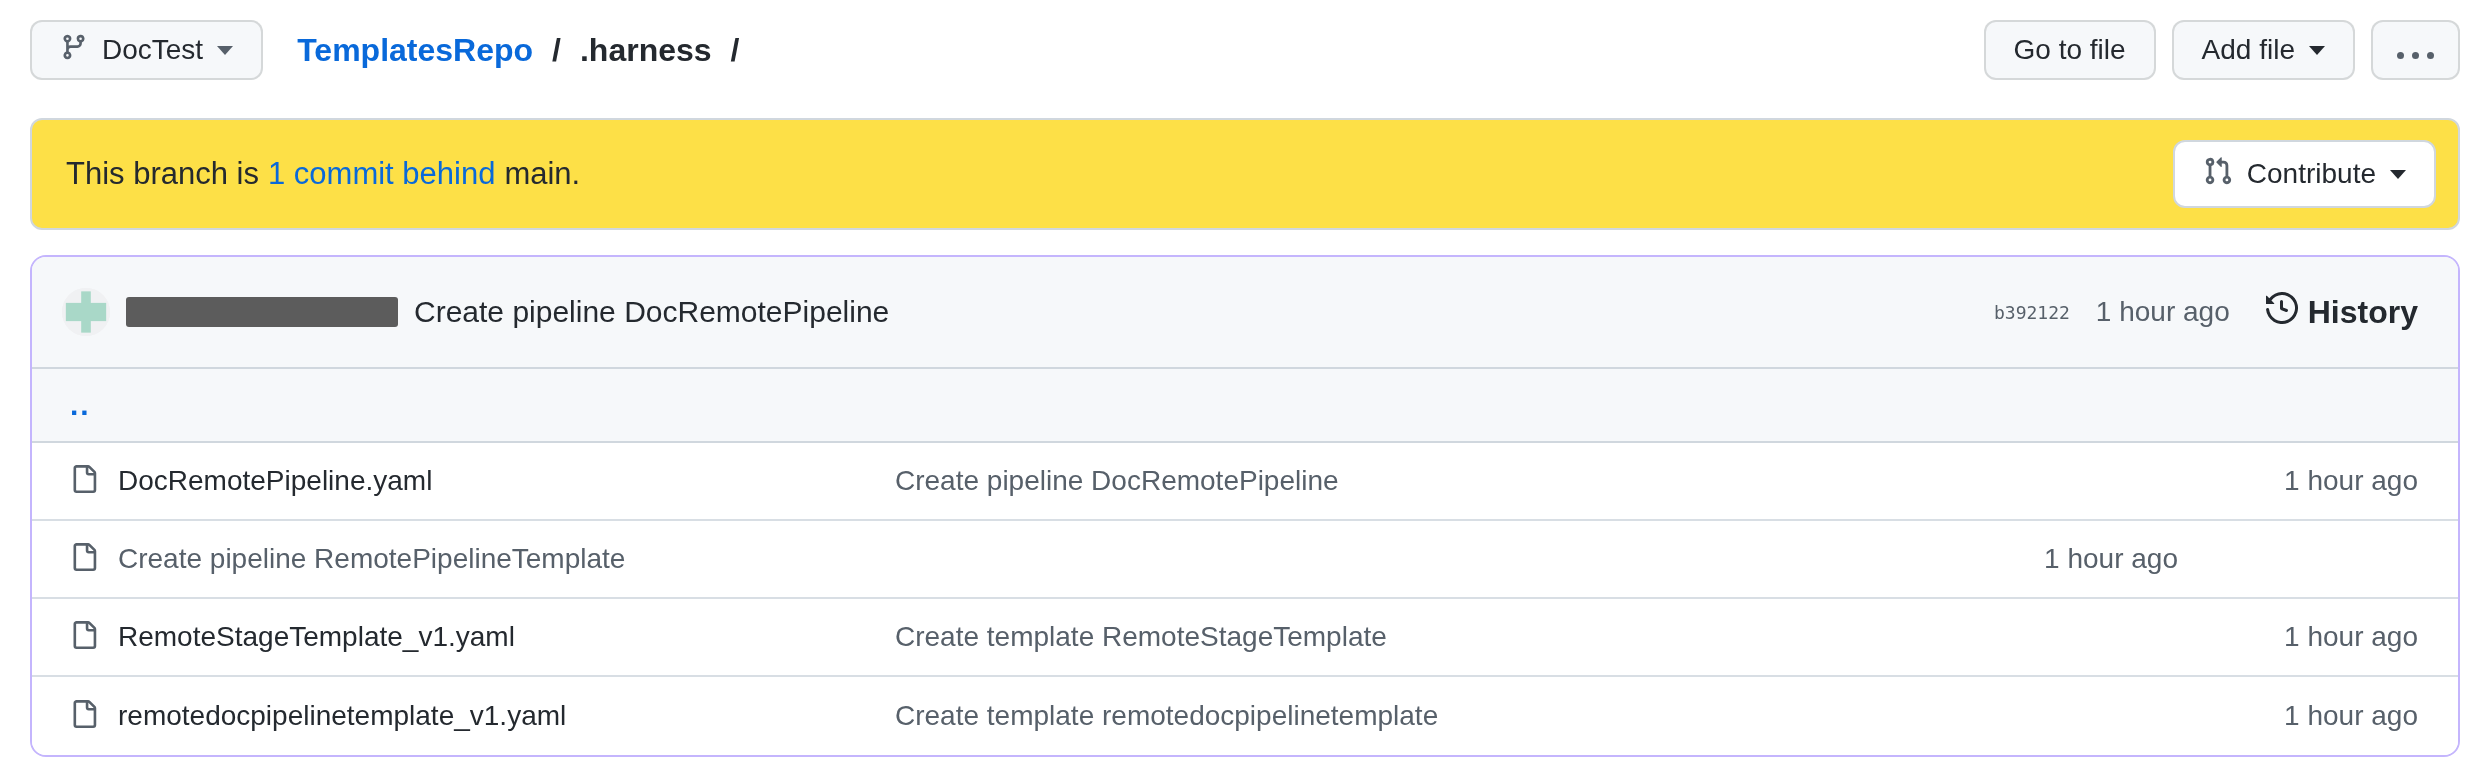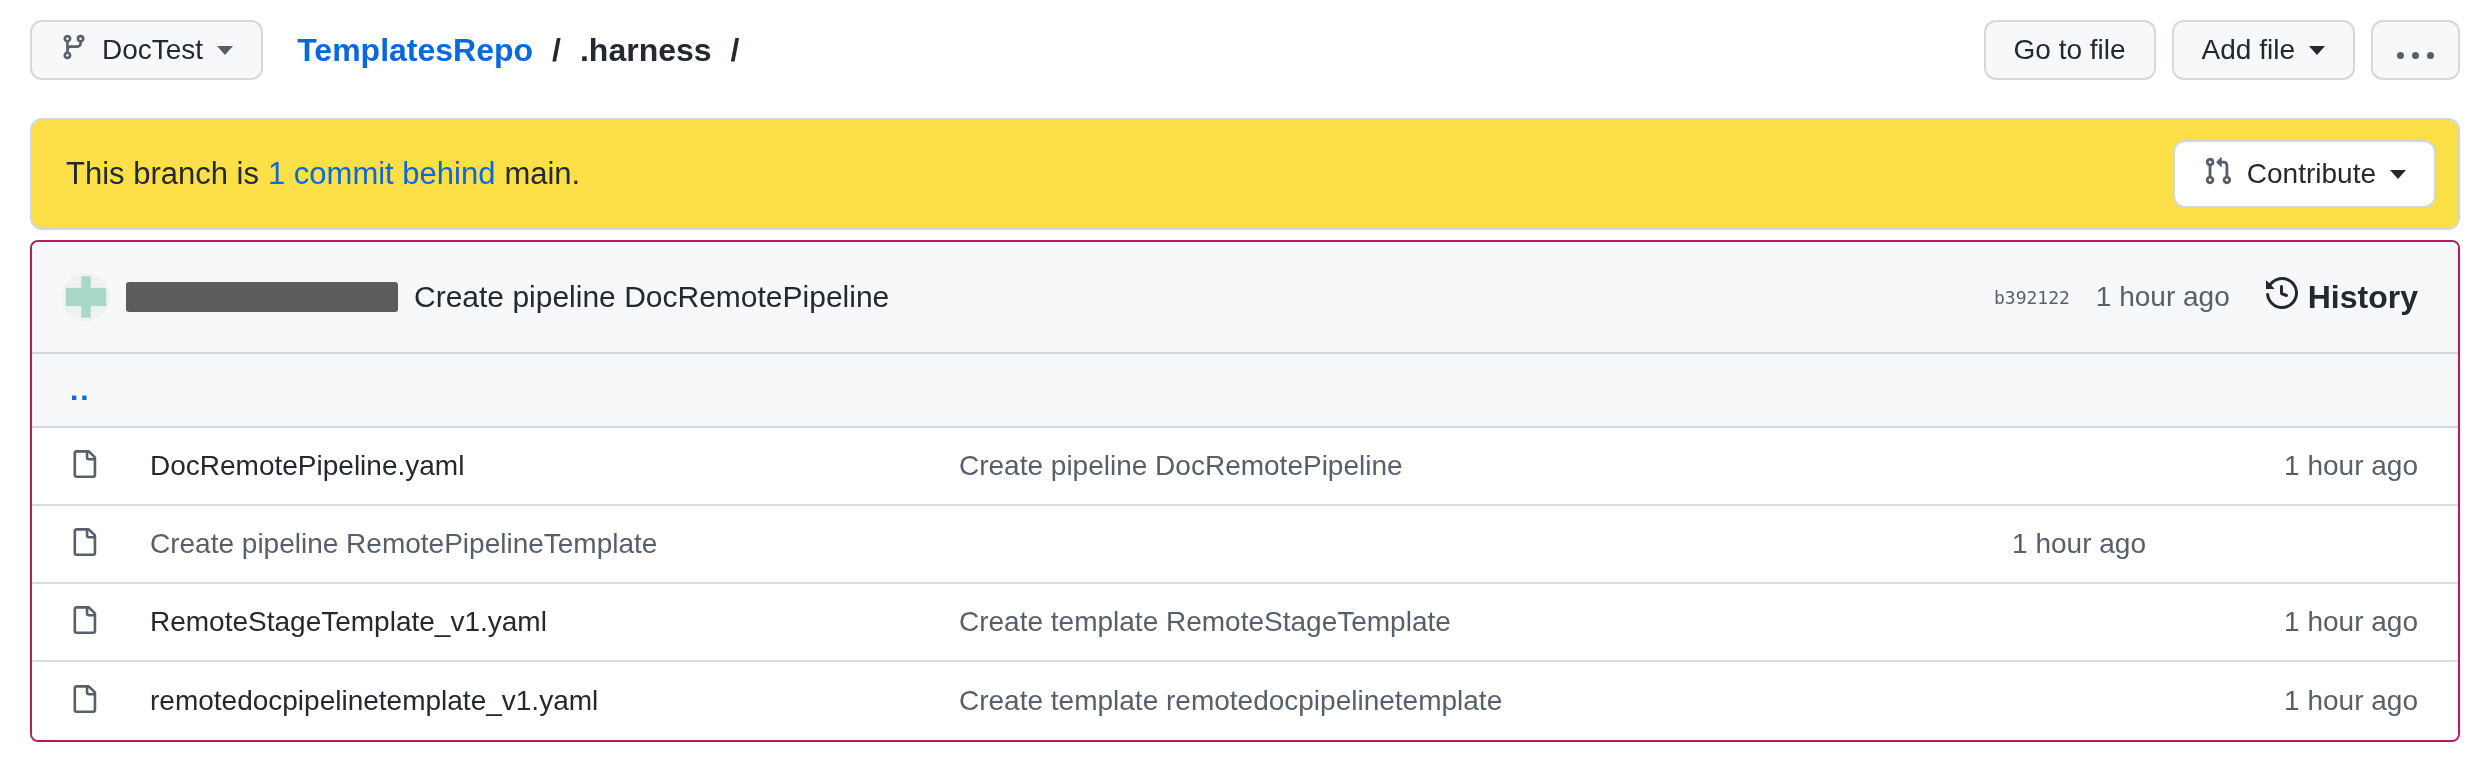--- a/index.html
+++ b/index.html
@@ -75,23 +75,23 @@
   .contribute-btn {
     margin-left: auto;
     height: 68px;
     background: #ffffff;
     border-color: #d0d7de;
   }
   .contribute-btn .caret { border-top-color: #24292f; }
 
   
   .filebox {
-    margin-top: 10px;
-    border: 2px solid #be185d;
-    border-radius: 8px;
+    margin-top: 25px;
+    border: 2px solid #c4b5fd;
+    border-radius: 16px;
     overflow: hidden;
     background: #ffffff;
   }
   .commit-header {
     height: 112px;
     background: #f6f8fa;
     border-bottom: 2px solid #d0d7de;
     display: flex;
     align-items: center;
     padding: 0 40px 0 30px;
@@ -147,21 +147,21 @@
     display: flex;
     align-items: center;
     padding-left: 38px;
   }
   .parent-link { color: #0969da; font-size: 30px; font-weight: 600; letter-spacing: 2px; cursor: pointer; }
 
   .file-row {
     height: 78px;
     display: grid;
     grid-template-columns: 28px 757px 1fr 220px;
-    column-gap: 52px;
+    column-gap: 20px;
     align-items: center;
     padding: 0 40px 0 38px;
     border-bottom: 2px solid #d8dee4;
     background: #ffffff;
   }
   .file-row:last-child { border-bottom: none; }
   .file-name { font-size: 28px; color: #24292f; cursor: pointer; white-space: nowrap; overflow: hidden; text-overflow: ellipsis; }
   .file-msg  { font-size: 28px; color: #57606a; cursor: pointer; white-space: nowrap; overflow: hidden; text-overflow: ellipsis; }
   .file-time { font-size: 28px; color: #57606a; text-align: right; white-space: nowrap; }
 </style>

